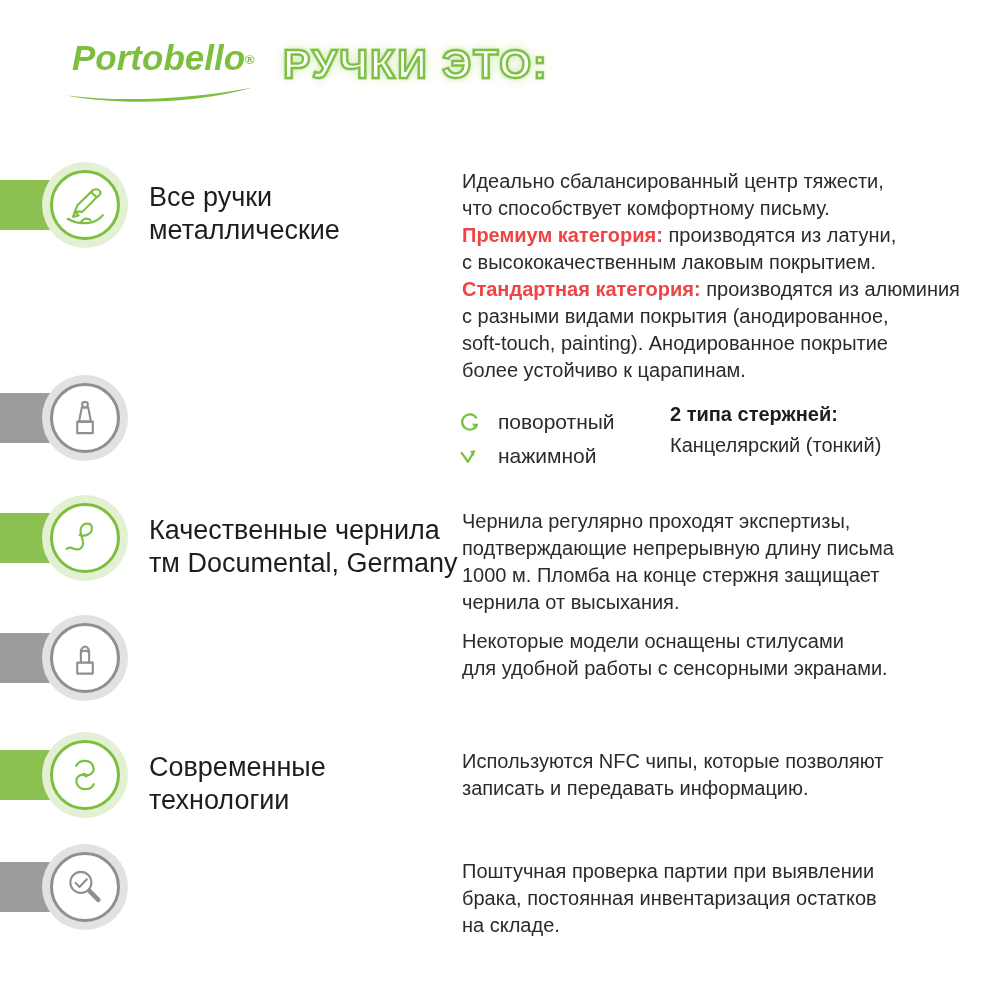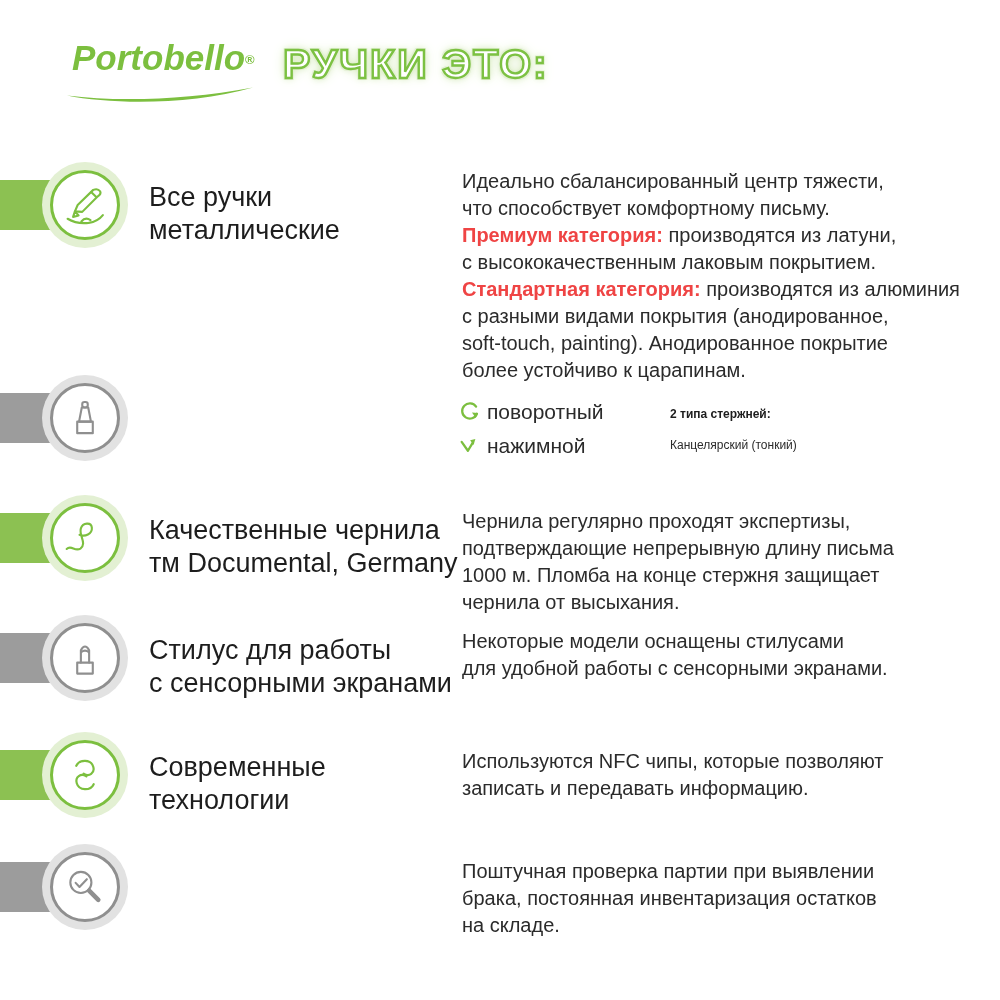--- a/index.html
+++ b/index.html
@@ -40,23 +40,23 @@
   .heading{position:absolute;left:140px;margin:9px;font-size:27px;line-height:33px;font-weight:normal;color:#1d1d1d;white-space:nowrap;}
   .heading.two{top:17px;}
   .heading.one{top:33px;}
 
   .body{position:absolute;left:462px;width:540px;font-size:20px;line-height:27px;color:#2b2b2b;}
   .bl{white-space:nowrap;}
   .bl b{color:#ef4444;}
 
   
   .mech{position:absolute;left:458px;top:32px;}
-  .mech-item{display:flex;align-items:flex-start;gap:6px;height:34px;}
+  .mech-item{display:flex;align-items:flex-end;gap:17px;height:34px;}
   .mech-label{font-size:21px;color:#2b2b2b;}
-  .refills{position:absolute;left:670px;top:31px;font-size:12px;line-height:31px;color:#2b2b2b;}
+  .refills{position:absolute;left:670px;top:31px;font-size:20px;line-height:31px;color:#2b2b2b;}
   .refills-title{font-weight:bold;color:#1d1d1d;}
 </style>
 </head>
 <body>
 
 <div class="root">
 
   <div class="logo">
     <span class="logo-text">Portobello</span><span class="logo-reg">®</span>
   </div>
@@ -158,24 +158,20 @@
       <div class="disc">
         <svg width="44" height="44" viewBox="0 0 48 48">
           <g fill="none" stroke="#8F8F8F" stroke-width="2.3" stroke-linecap="round" stroke-linejoin="round">
             <path d="M19.5 29 V15.5 Q24 7.5 28.5 15.5 V29"></path>
             <path d="M19.8 17.5 Q24 14.5 28.2 17.5"></path>
             <rect x="15.5" y="29" width="17" height="12"></rect>
           </g>
         </svg>
       </div>
     </div>
-    <h2 class="heading two">
-      <span>Стилус для работы</span><br>
-      <span>с сенсорными экранами</span>
-    </h2>
     <div class="body" style="top:20px">
       <div class="bl"><span>Некоторые модели оснащены стилусами</span></div>
       <div class="bl"><span>для удобной работы с сенсорными экранами.</span></div>
     </div>
   </section>
 
   <section class="row" style="top:725px">
     <div class="bar green"></div>
     <div class="halo green">
       <div class="disc">

